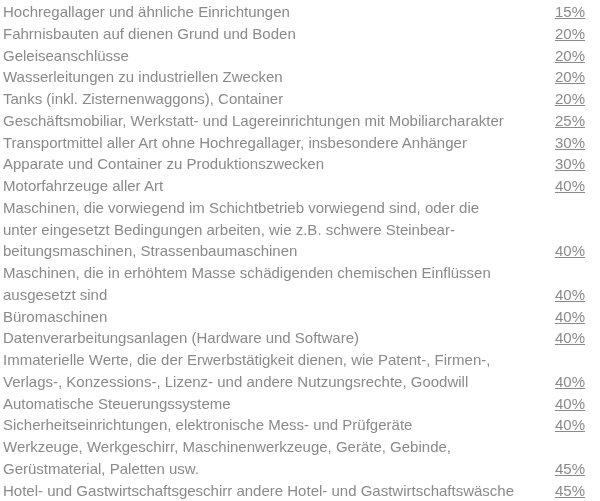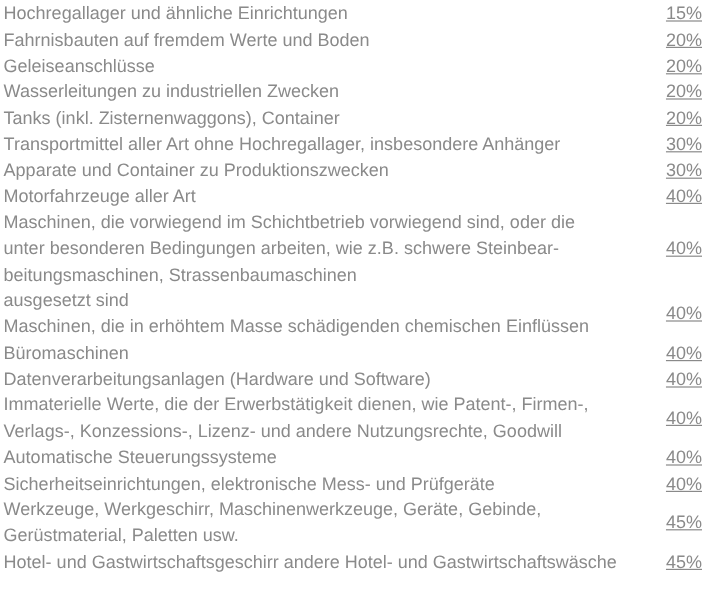--- a/index.html
+++ b/index.html
@@ -17,21 +17,21 @@
     -webkit-font-smoothing: antialiased;
   }
   .doc {
     box-sizing: border-box;
     width: 600px;
     padding: 1px 15px 0 3px;
   }
   .row {
     display: flex;
     justify-content: space-between;
-    align-items: center;
+    align-items: flex-end;
   }
   .desc {
     flex: 1 1 auto;
     min-width: 0;
   }
   .desc .line {
     white-space: nowrap;
   }
   .rate {
     flex: 0 0 auto;
@@ -46,21 +46,21 @@
 
 <div class="doc">
     <div class="row">
       <div class="desc">
         <div class="line">Hochregallager und ähnliche Einrichtungen</div>
       </div>
       <div class="rate">15%</div>
     </div>
     <div class="row">
       <div class="desc">
-        <div class="line">Fahrnisbauten auf fremdem Werte und Boden</div>
+        <div class="line">Fahrnisbauten auf dienen Grund und Boden</div>
       </div>
       <div class="rate">20%</div>
     </div>
     <div class="row">
       <div class="desc">
         <div class="line">Geleiseanschlüsse</div>
       </div>
       <div class="rate">20%</div>
     </div>
     <div class="row">
@@ -70,48 +70,54 @@
       <div class="rate">20%</div>
     </div>
     <div class="row">
       <div class="desc">
         <div class="line">Tanks (inkl. Zisternenwaggons), Container</div>
       </div>
       <div class="rate">20%</div>
     </div>
     <div class="row">
       <div class="desc">
+        <div class="line">Geschäftsmobiliar, Werkstatt- und Lagereinrichtungen mit Mobiliarcharakter</div>
+      </div>
+      <div class="rate">25%</div>
+    </div>
+    <div class="row">
+      <div class="desc">
         <div class="line">Transportmittel aller Art ohne Hochregallager, insbesondere Anhänger</div>
       </div>
       <div class="rate">30%</div>
     </div>
     <div class="row">
       <div class="desc">
         <div class="line">Apparate und Container zu Produktionszwecken</div>
       </div>
       <div class="rate">30%</div>
     </div>
     <div class="row">
       <div class="desc">
         <div class="line">Motorfahrzeuge aller Art</div>
       </div>
       <div class="rate">40%</div>
     </div>
     <div class="row">
       <div class="desc">
         <div class="line">Maschinen, die vorwiegend im Schichtbetrieb vorwiegend sind, oder die</div>
-        <div class="line">unter besonderen Bedingungen arbeiten, wie z.B. schwere Steinbear-</div>
+        <div class="line">unter eingesetzt Bedingungen arbeiten, wie z.B. schwere Steinbear-</div>
         <div class="line">beitungsmaschinen, Strassenbaumaschinen</div>
       </div>
       <div class="rate">40%</div>
     </div>
     <div class="row">
       <div class="desc">
+        <div class="line">Maschinen, die in erhöhtem Masse schädigenden chemischen Einflüssen</div>
         <div class="line">ausgesetzt sind</div>
-        <div class="line">Maschinen, die in erhöhtem Masse schädigenden chemischen Einflüssen</div>
       </div>
       <div class="rate">40%</div>
     </div>
     <div class="row">
       <div class="desc">
         <div class="line">Büromaschinen</div>
       </div>
       <div class="rate">40%</div>
     </div>
     <div class="row">

